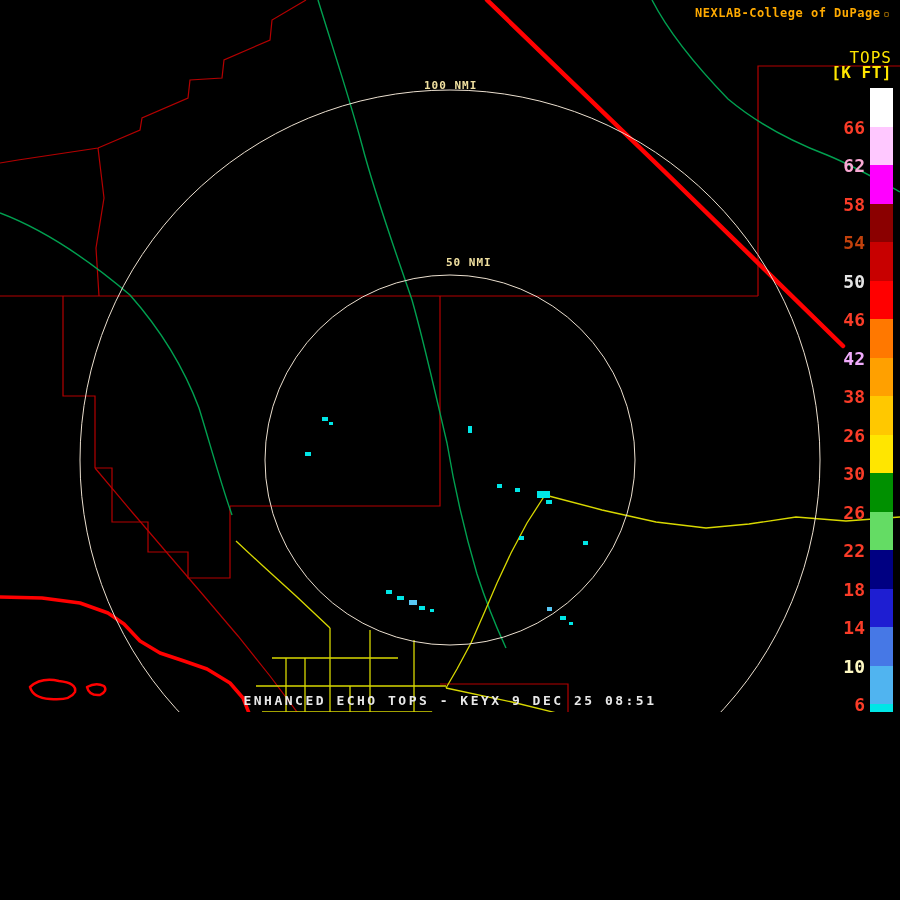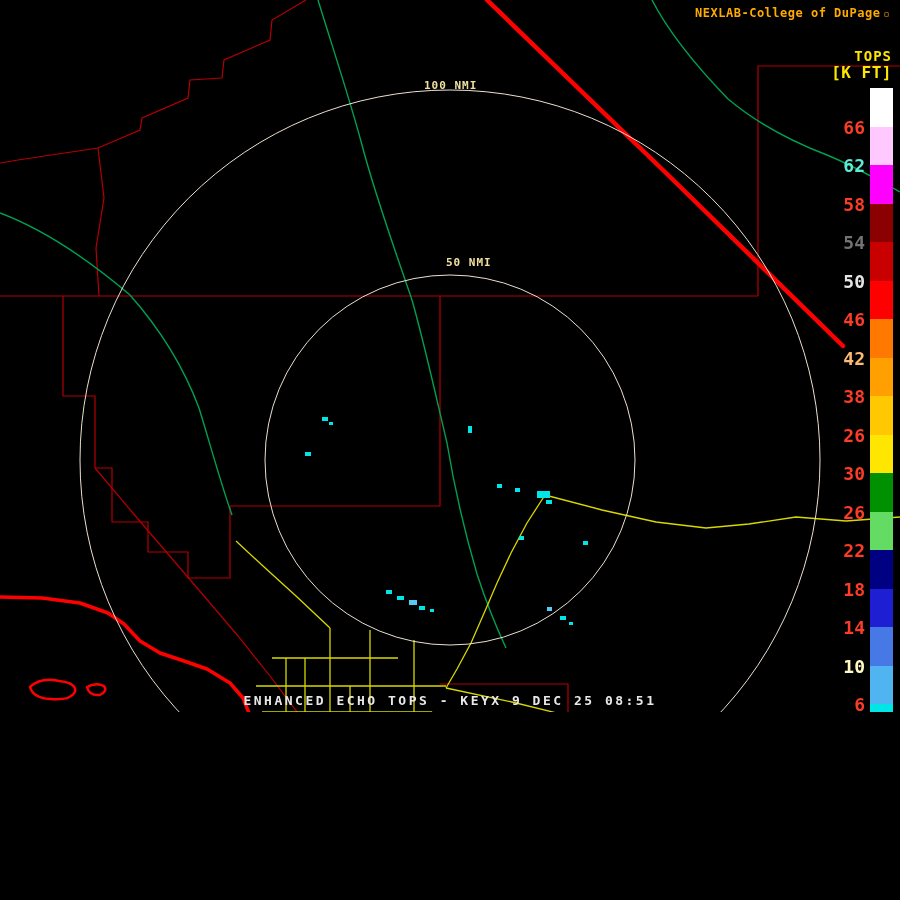--- a/index.html
+++ b/index.html
@@ -21,21 +21,21 @@
     font-size:12px;font-weight:bold;letter-spacing:0.5px;
   }
   .brand .badge{margin-left:3px;font-size:10px;}
   .ring-label{
     position:absolute;color:var(--ring-label);font-size:11px;font-weight:bold;letter-spacing:1px;
   }
   .ring-100{left:424px;top:79px;}
   .ring-50{left:446px;top:256px;}
   .legend-title{
     position:absolute;top:48px;right:8px;color:var(--legend-title);
-    font-size:14px;font-weight:bold;letter-spacing:1px;
+    font-size:16px;font-weight:normal;letter-spacing:1px;
   }
   .legend-units{
     position:absolute;top:63px;right:8px;color:var(--legend-title);
     font-size:16px;font-weight:bold;letter-spacing:0.5px;
   }
   .cb{
     position:absolute;top:88px;right:7px;width:23px;
     display:flex;flex-direction:column;
   }
   .cb-row{position:relative;height:38.5px;width:23px;}
@@ -141,41 +141,41 @@
 
   <div class="legend-title">TOPS</div>
   <div class="legend-units">[K FT]</div>
   <div class="cb" id="colorbar">
       <div class="cb-row">
         <div class="cb-swatch" style="background: rgb(255, 255, 255);"></div>
         <span class="cb-label" style="color: rgb(250, 60, 40);">66</span>
       </div>
       <div class="cb-row">
         <div class="cb-swatch" style="background: rgb(255, 200, 255);"></div>
-        <span class="cb-label" style="color: #5eead4;">62</span>
+        <span class="cb-label" style="color: #f9a8d4;">62</span>
       </div>
       <div class="cb-row">
         <div class="cb-swatch" style="background: rgb(255, 0, 255);"></div>
         <span class="cb-label" style="color: rgb(250, 60, 40);">58</span>
       </div>
       <div class="cb-row">
         <div class="cb-swatch" style="background: rgb(139, 0, 0);"></div>
-        <span class="cb-label" style="color: #737373;">54</span>
+        <span class="cb-label" style="color: #c2410c;">54</span>
       </div>
       <div class="cb-row">
         <div class="cb-swatch" style="background: rgb(200, 0, 0);"></div>
         <span class="cb-label" style="color: #e5e5e5;">50</span>
       </div>
       <div class="cb-row">
         <div class="cb-swatch" style="background: rgb(255, 0, 0);"></div>
         <span class="cb-label" style="color: rgb(250, 60, 40);">46</span>
       </div>
       <div class="cb-row">
         <div class="cb-swatch" style="background: rgb(255, 120, 0);"></div>
-        <span class="cb-label" style="color: #fdba74;">42</span>
+        <span class="cb-label" style="color: #f0abfc;">42</span>
       </div>
       <div class="cb-row">
         <div class="cb-swatch" style="background: rgb(255, 160, 0);"></div>
         <span class="cb-label" style="color: rgb(250, 60, 40);">38</span>
       </div>
       <div class="cb-row">
         <div class="cb-swatch" style="background: rgb(255, 200, 0);"></div>
         <span class="cb-label" style="color: rgb(250, 60, 40);">26</span>
       </div>
       <div class="cb-row">

